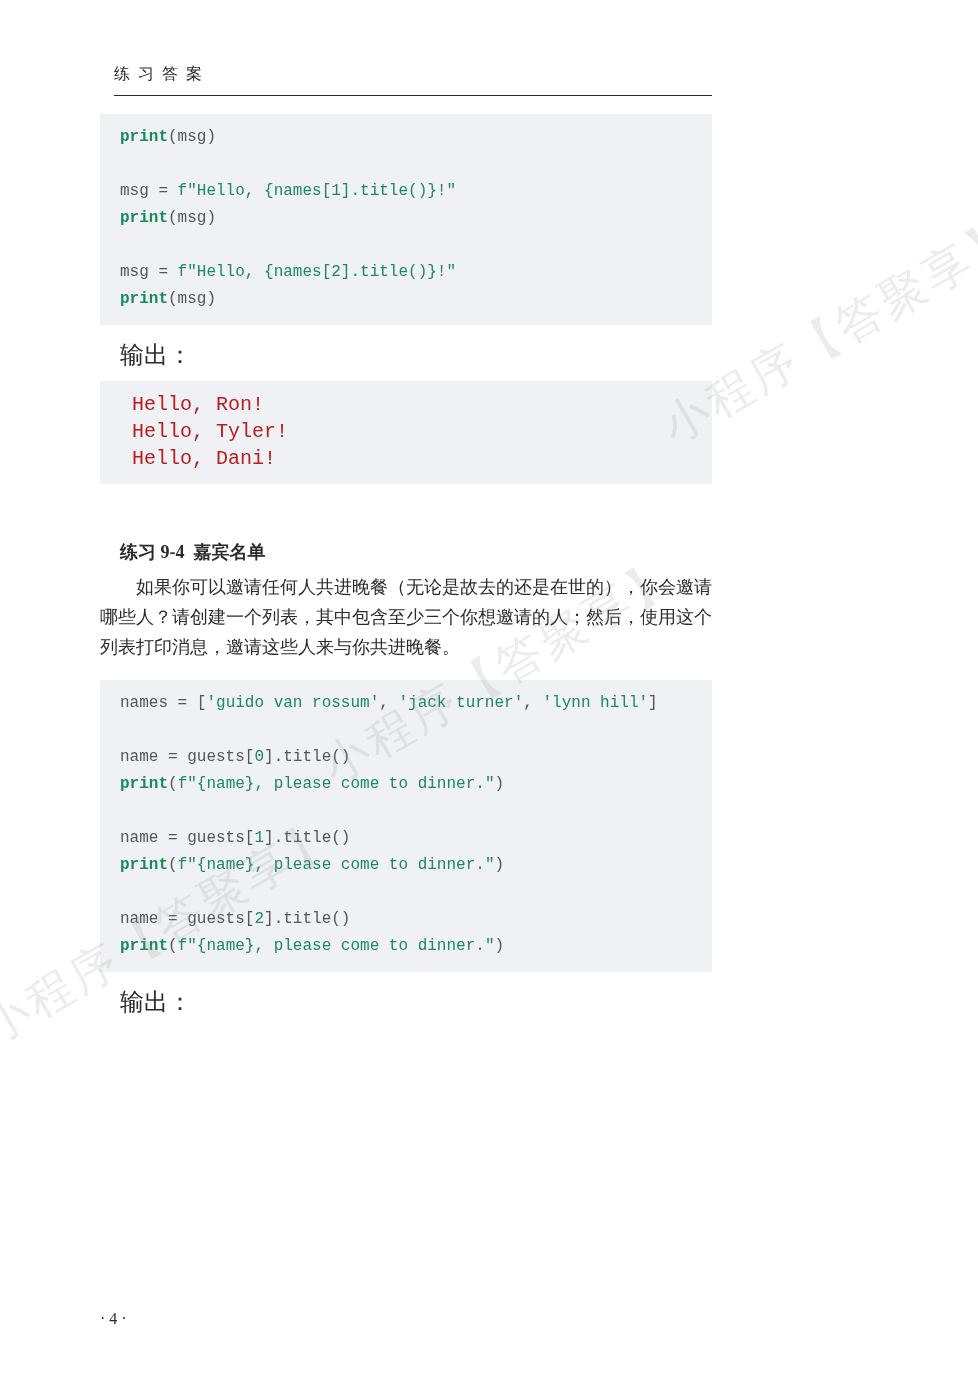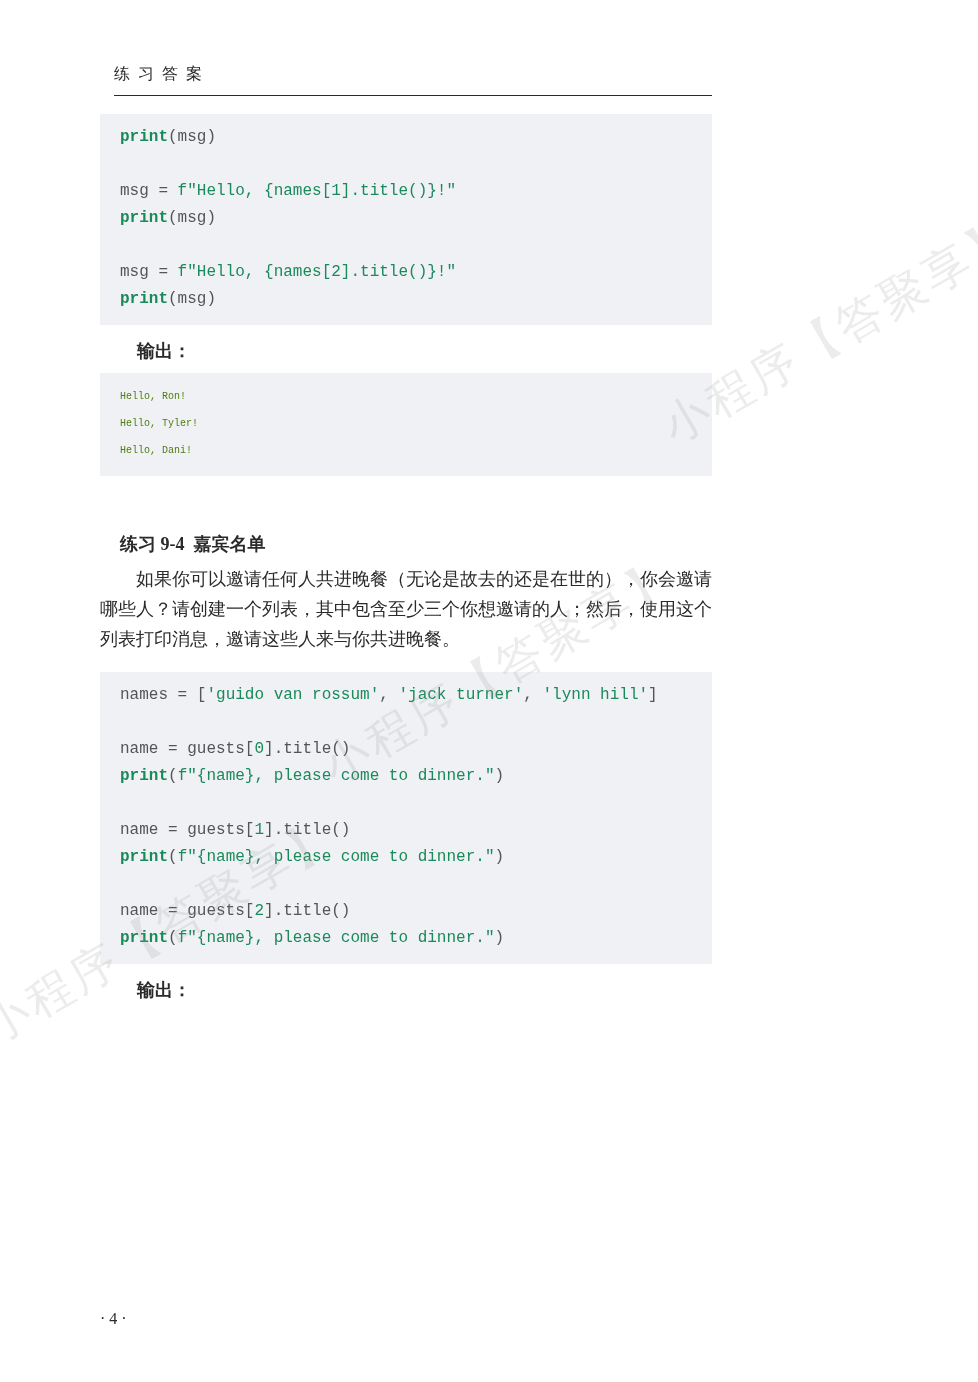--- a/index.html
+++ b/index.html
@@ -28,32 +28,31 @@
     background: #f0f1f5;
     font-family: Consolas, "Courier New", monospace;
     font-size: 16px;
     line-height: 27px;
     padding: 10px 20px 12px 20px;
     margin-top: 18px;
     color: #555;
     white-space: pre;
   }
   .label {
-    font-size: 18px;
-    margin: 14px 0 0 37px;
-    font-weight: bold;
+    font-size: 24px;
+    margin: 14px 0 0 20px;
   }
   .output-block {
     background: #f0f1f5;
     font-family: Consolas, "Courier New", monospace;
-    font-size: 10px;
+    font-size: 20px;
     line-height: 27px;
-    padding: 10px 20px 12px 20px;
+    padding: 10px 20px 12px 32px;
     margin-top: 10px;
-    color: #4d7c0f;
+    color: #b91c1c;
     white-space: pre;
   }
   .section-title {
     font-size: 18px;
     font-weight: bold;
     margin: 56px 0 0 20px;
   }
   .body-text {
     font-size: 18px;
     line-height: 30px;

